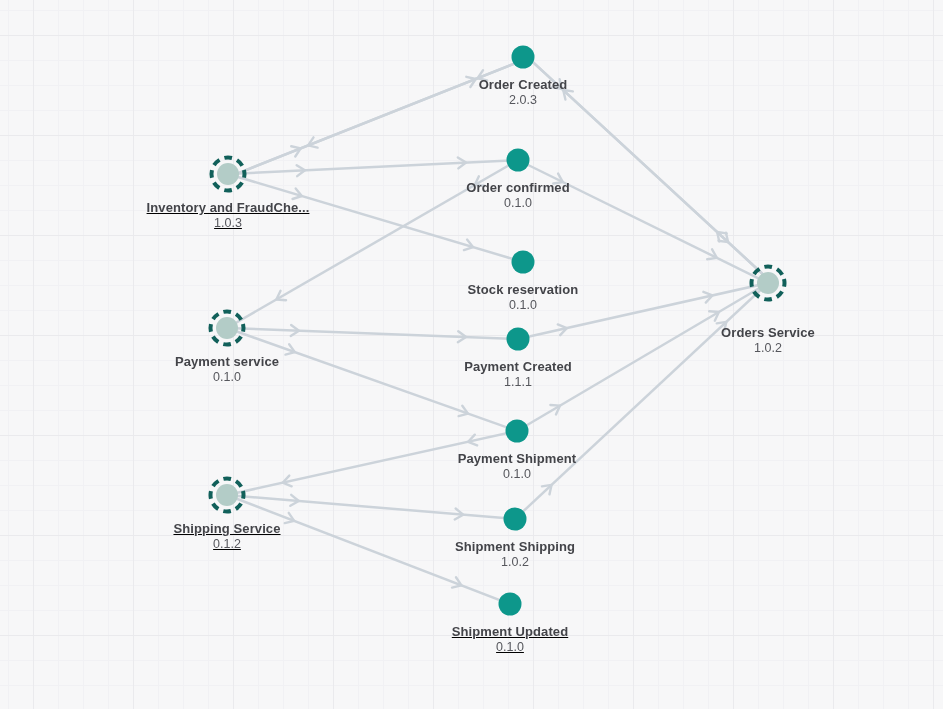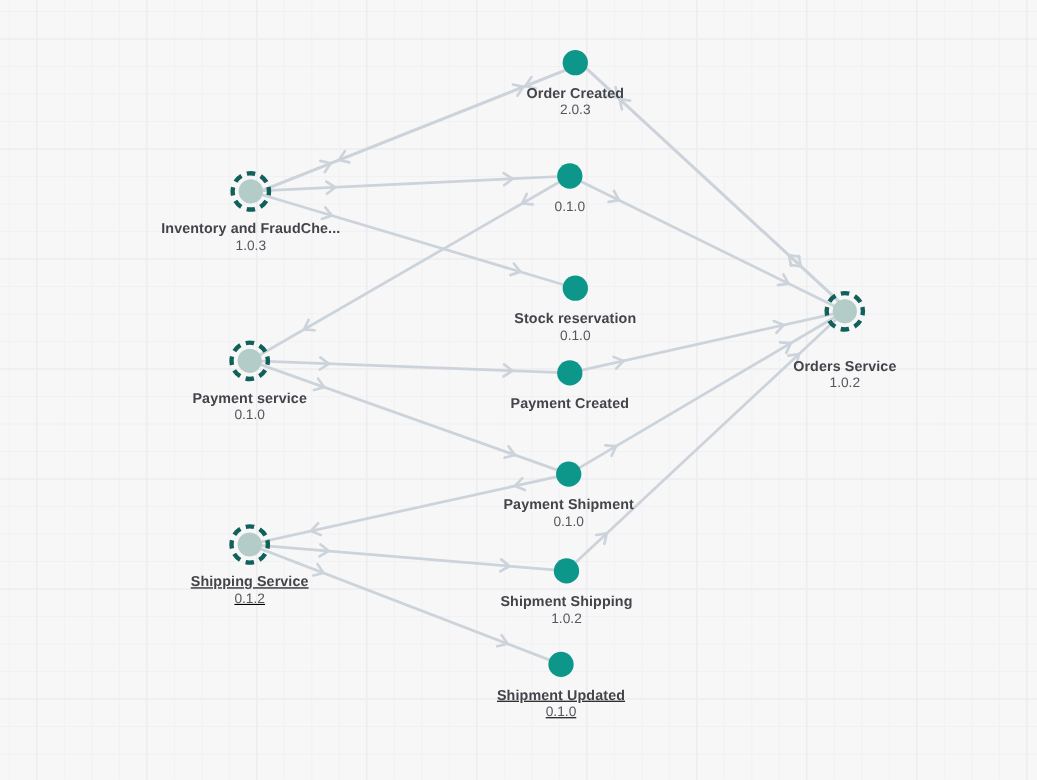--- a/index.html
+++ b/index.html
@@ -94,29 +94,30 @@
         <div class="labels" style="top: 20px;">
           <div class="name">Order Created</div>
           <div class="version">2.0.3</div>
         </div>
       </div>
       <div class="node event" style="left: 518px; top: 160px;">
         <svg class="dot" width="26" height="26">
           <circle cx="13" cy="13" r="11.5" fill="#0d978b"></circle>
         </svg>
         <div class="labels" style="top: 20px;">
+          <div class="name">Order confirmed</div>
           <div class="version">0.1.0</div>
         </div>
       </div>
       <div class="node service" style="left: 228px; top: 174px;">
         <svg class="dot" width="44" height="44">
           <circle cx="22" cy="22" r="16.5" fill="none" stroke="#11605a" stroke-width="4" stroke-dasharray="7.6 5.35" stroke-linecap="butt" transform="rotate(-14 22 22)"></circle>
           <circle cx="22" cy="22" r="11" fill="#b3ccc7"></circle>
         </svg>
-        <div class="labels" style="top: 26px;">
+        <div class="labels" style="top: 26px; text-decoration: underline;">
           <div class="name">Inventory and FraudChe...</div>
           <div class="version">1.0.3</div>
         </div>
       </div>
       <div class="node event" style="left: 523px; top: 262px;">
         <svg class="dot" width="26" height="26">
           <circle cx="13" cy="13" r="11.5" fill="#0d978b"></circle>
         </svg>
         <div class="labels" style="top: 20px;">
           <div class="name">Stock reservation</div>
@@ -142,20 +143,21 @@
           <div class="name">Payment service</div>
           <div class="version">0.1.0</div>
         </div>
       </div>
       <div class="node event" style="left: 518px; top: 339px;">
         <svg class="dot" width="26" height="26">
           <circle cx="13" cy="13" r="11.5" fill="#0d978b"></circle>
         </svg>
         <div class="labels" style="top: 20px;">
           <div class="name">Payment Created</div>
+          <div class="version">1.1.1</div>
         </div>
       </div>
       <div class="node event" style="left: 517px; top: 431px;">
         <svg class="dot" width="26" height="26">
           <circle cx="13" cy="13" r="11.5" fill="#0d978b"></circle>
         </svg>
         <div class="labels" style="top: 20px;">
           <div class="name">Payment Shipment</div>
           <div class="version">0.1.0</div>
         </div>

